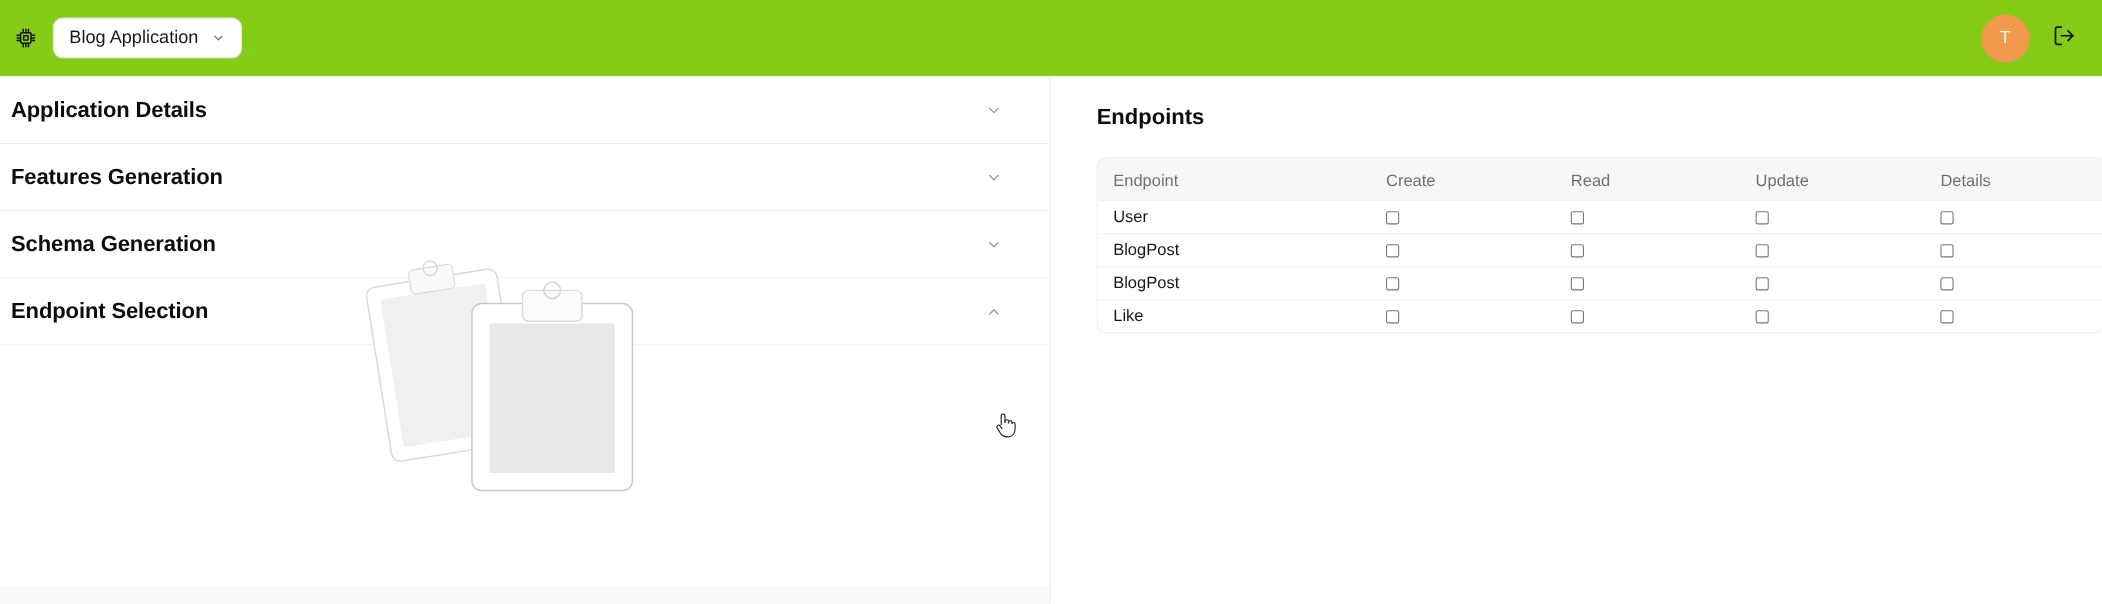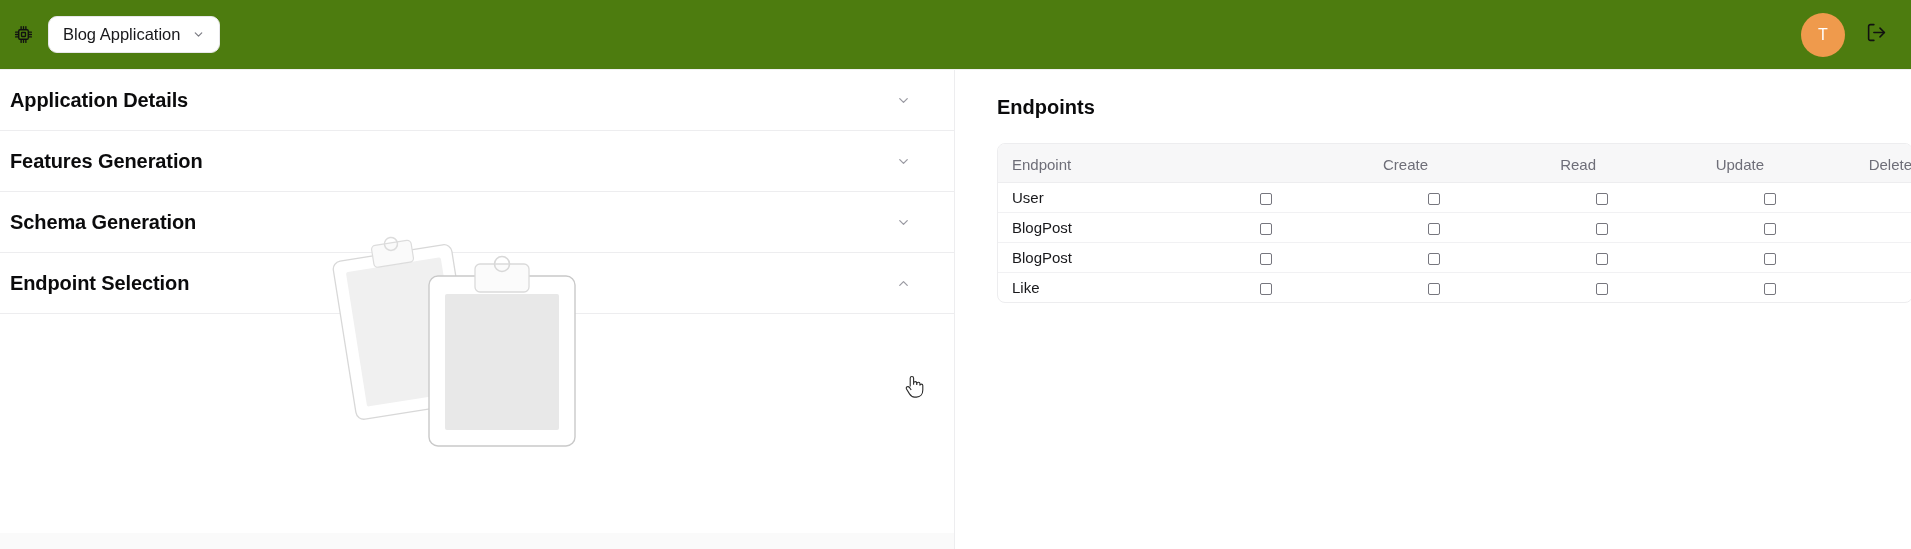--- a/index.html
+++ b/index.html
@@ -12,21 +12,21 @@
   }
 
   
   .topbar{
     position:relative;
     height:70px;
     display:flex;
     align-items:center;
     padding:0 22px 0 10px;
     border-bottom:1px solid #f0f0f0;
-    background:#4d7c0f;
+    background:#84cc16;
   }
   .chip-icon{
     width:26px;height:26px;
     display:flex;align-items:center;justify-content:center;
     flex:0 0 auto;
     margin-right:12px;
   }
   .app-select{
     display:inline-flex;align-items:center;gap:12px;
     height:37px;
@@ -154,21 +154,21 @@
     background:#f7f7f8;
     font-weight:normal;
     font-size:15px;
     color:#6e6e78;
     text-align:left;
     padding:12px 0 8px 0;
     border-bottom:1px solid #ededef;
     height:38px;
   }
   table.endpoints thead th.c-endpoint{ padding-left:14px; width:260px; }
-  table.endpoints thead th.c-op{ text-align:right; }
+  table.endpoints thead th.c-op{ text-align:left; }
   table.endpoints tbody td{
     font-size:15px;
     color:#18181b;
     padding:0;
     height:30px;
     border-bottom:1px solid #f1f1f3;
     vertical-align:middle;
   }
   table.endpoints tbody tr:last-child td{ border-bottom:none; }
   table.endpoints tbody td.c-endpoint{ padding-left:14px; }
@@ -315,21 +315,21 @@
           <col class="colw-op">
           <col class="colw-op">
           <col>
         </colgroup>
         <thead>
           <tr>
             <th class="c-endpoint">Endpoint</th>
             <th class="c-op">Create</th>
             <th class="c-op">Read</th>
             <th class="c-op">Update</th>
-            <th class="c-op">Delete</th>
+            <th class="c-op">Details</th>
           </tr>
         </thead>
         <tbody>
 
           <tr>
             <td class="c-endpoint">User</td>
             <td><span class="cb"></span></td>
             <td><span class="cb"></span></td>
             <td><span class="cb"></span></td>
             <td><span class="cb"></span></td>

